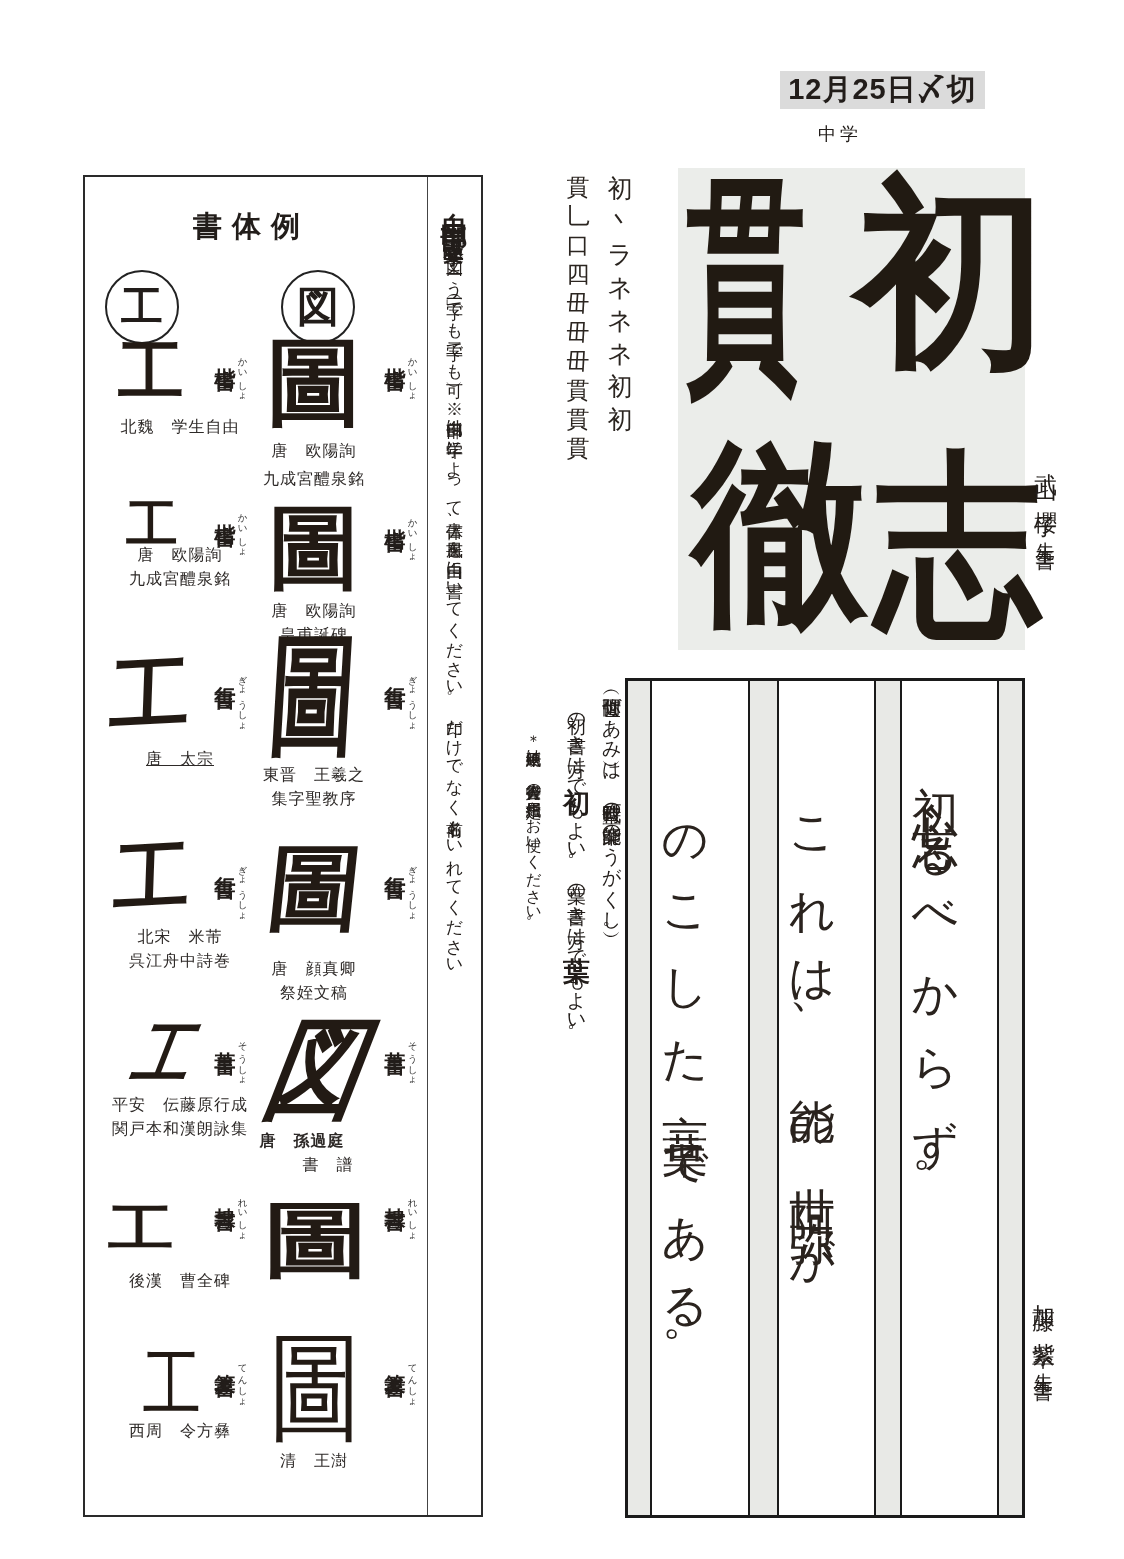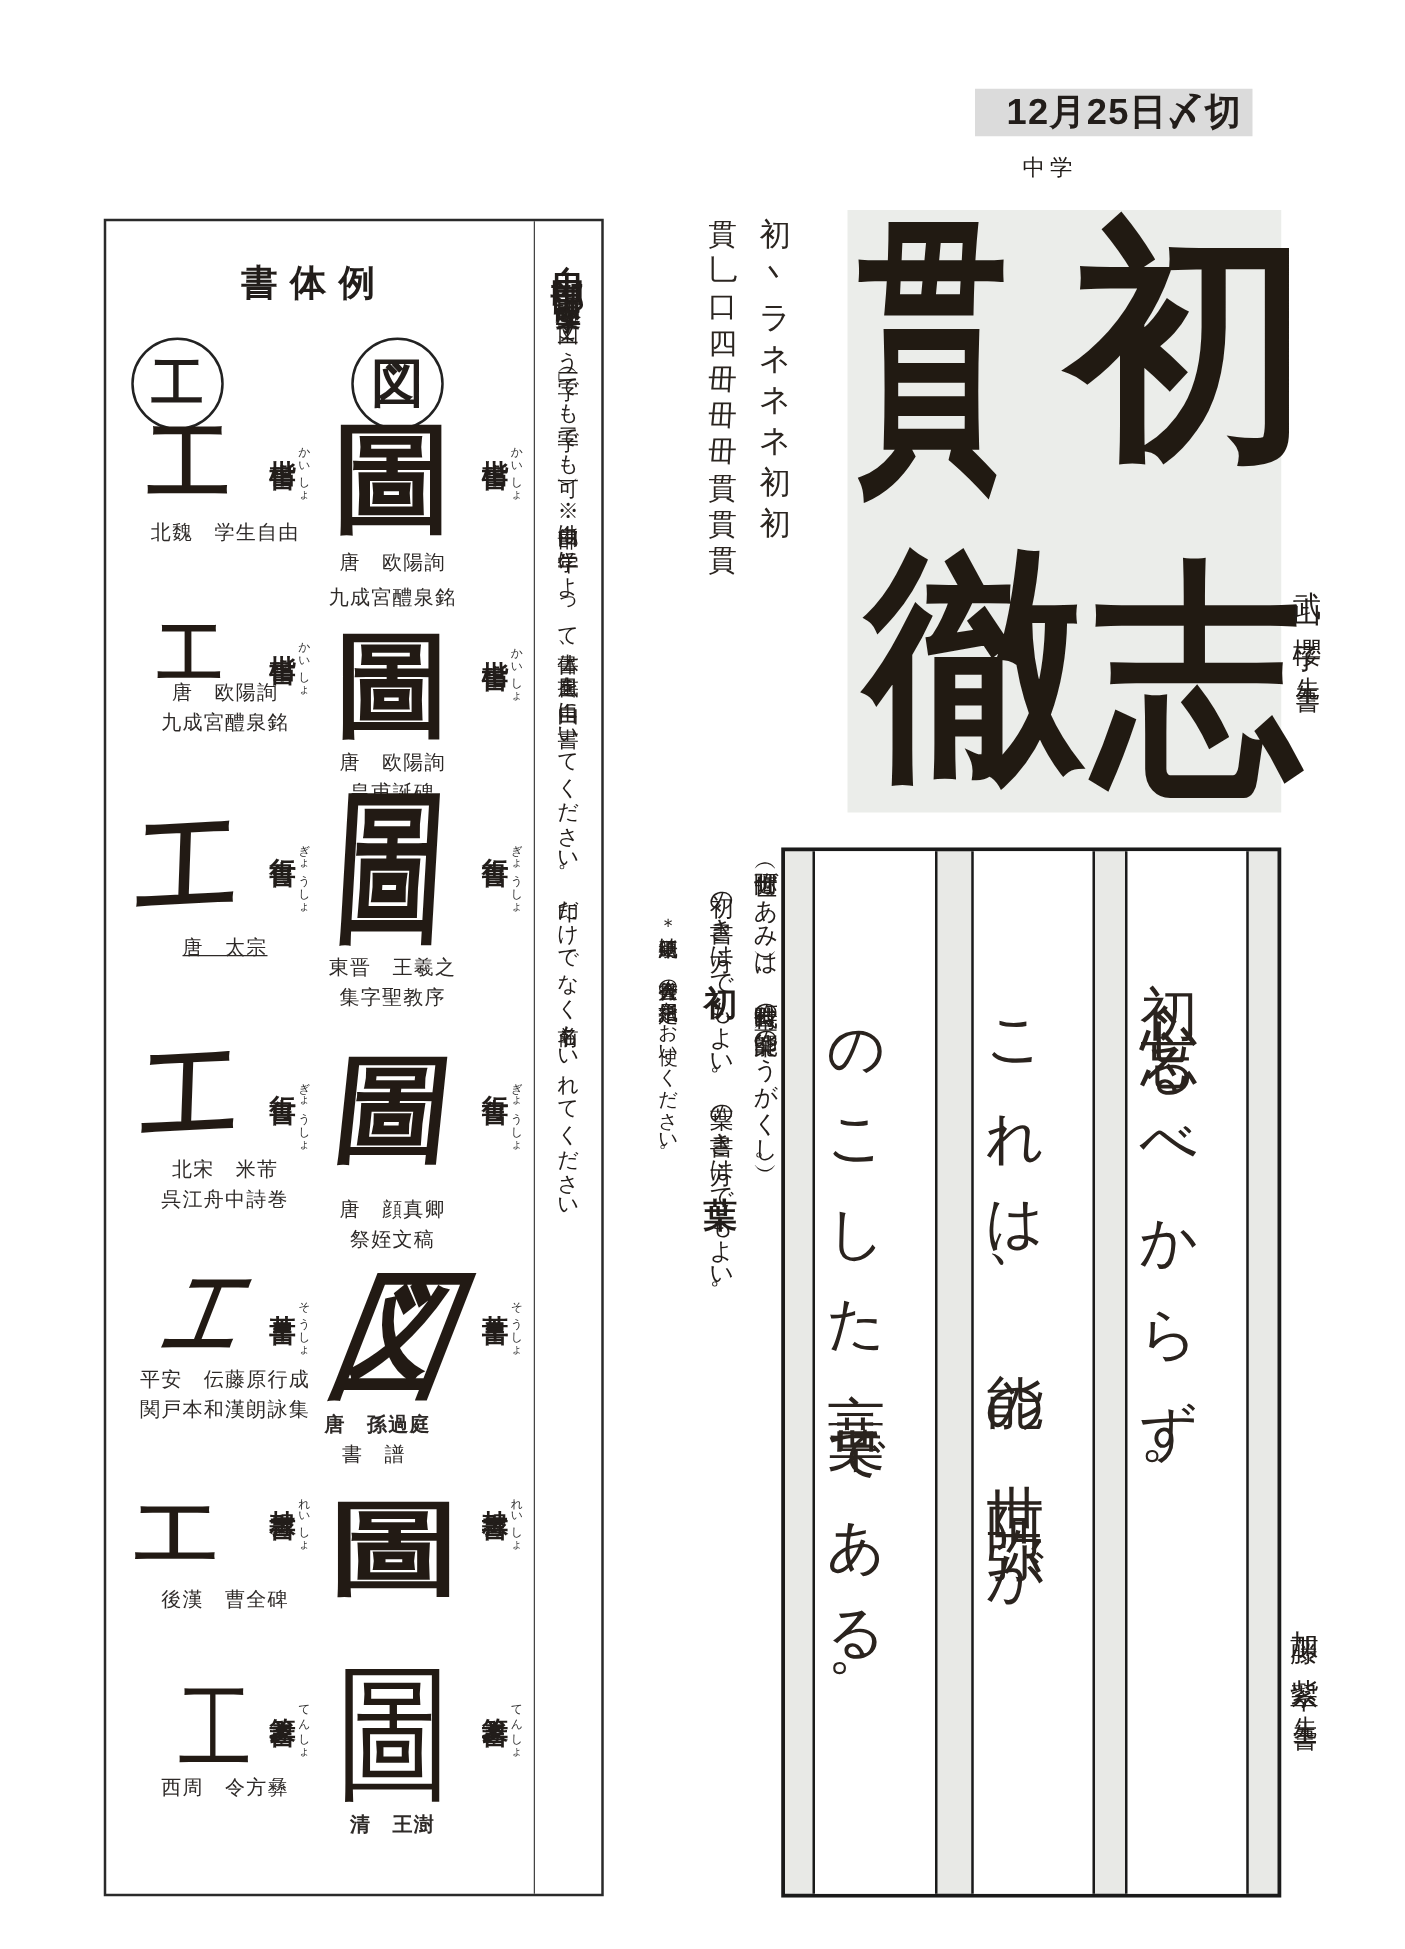--- a/index.html
+++ b/index.html
@@ -5,21 +5,21 @@
   html,body{margin:0;padding:0;background:#ffffff;}
   #page{position:relative;width:1124px;height:1559px;background:#ffffff;overflow:hidden;
         font-family:"Liberation Serif",serif;color:#221d1a;}
   .abs{position:absolute;}
   .v{writing-mode:vertical-rl;text-orientation:mixed;}
 
   
   .doc-title{left:158px;top:68px;font-size:34px;font-weight:600;letter-spacing:6px;}
   .deadline-badge{left:780px;top:71px;width:205px;height:38px;background:#dbdbdb;
      display:flex;align-items:center;justify-content:center;
-     font-family:"Liberation Sans",sans-serif;font-weight:bold;font-size:29px;letter-spacing:1px;padding-left:17px;}
+     font-family:"Liberation Sans",sans-serif;font-weight:bold;font-size:29px;letter-spacing:1px;}
   .grade{left:818px;top:122px;font-size:18px;letter-spacing:4px;}
 
   
   .panel{left:83px;top:175px;width:396px;height:1338px;border:2px solid #2a2a2a;background:#fff;}
   .panel-divider{position:absolute;left:342px;top:0;width:1px;height:100%;background:#444;}
   .panel-title{position:absolute;left:108px;top:30px;font-family:"Liberation Sans",sans-serif;
      font-weight:bold;font-size:29px;letter-spacing:10px;}
   .circle{position:absolute;width:70px;height:70px;border:2.5px solid #222;border-radius:50%;
      display:flex;align-items:center;justify-content:center;font-size:42px;font-weight:600;}
   .glyph{position:absolute;line-height:1;color:#221a14;}
@@ -145,21 +145,21 @@
       <span class="sl-furi">そうしょ</span>
     </div>
     <div class="src" style="left:0px;top:920px;width:190px;">平安　伝藤原行成</div>
     <div class="src" style="left:0px;top:944px;width:190px;">関戸本和漢朗詠集</div>
     <div class="glyph sosho" style="left:179px;top:842px;font-size:102px;">図</div>
     <div class="stylelabel" style="left:300px;top:858px;">
       <span class="sl-kanji">草書</span>
       <span class="sl-furi">そうしょ</span>
     </div>
     <div class="src" style="left:127px;top:956px;width:180px;font-weight:bold;">唐　孫過庭</div>
-    <div class="src" style="left:124px;top:980px;width:180px;text-align:center;">書　譜</div>
+    <div class="src" style="left:153px;top:980px;width:180px;text-align:center;">書　譜</div>
 
     <div class="glyph reisho" style="left:28px;top:1024px;font-size:56px;">工</div>
     <div class="stylelabel" style="left:130px;top:1014px;">
       <span class="sl-kanji">隷書</span>
       <span class="sl-furi">れいしょ</span>
     </div>
     <div class="src" style="left:0px;top:1096px;width:190px;">後漢　曹全碑</div>
     <div class="glyph reisho" style="left:186px;top:1018px;font-size:90px;">圖</div>
     <div class="stylelabel" style="left:300px;top:1014px;">
       <span class="sl-kanji">隷書</span>
@@ -170,21 +170,21 @@
     <div class="stylelabel" style="left:130px;top:1180px;">
       <span class="sl-kanji">篆書</span>
       <span class="sl-furi">てんしょ</span>
     </div>
     <div class="src" style="left:0px;top:1246px;width:190px;">西周　令方彝</div>
     <div class="glyph tensho" style="left:181px;top:1162px;font-size:98px;">圖</div>
     <div class="stylelabel" style="left:300px;top:1180px;">
       <span class="sl-kanji">篆書</span>
       <span class="sl-furi">てんしょ</span>
     </div>
-    <div class="src" style="left:139px;top:1276px;width:180px;font-weight:bold;">清　王澍</div>
+    <div class="src" style="left:139px;top:1276px;width:180px;">清　王澍</div>
 
     <div class="instr">
       <div class="instr-inner v">
         <span class="instr-h1">自由部</span>
         <span class="instr-h2">課題文字</span>
         <span class="instr-body">「図工」「こう」（一字でも二字でも可）　※自由部は学年によって書体、書風を自由に書いてください。印だけでなく名前もいれてください</span>
       </div>
     </div>
   </div>
 

